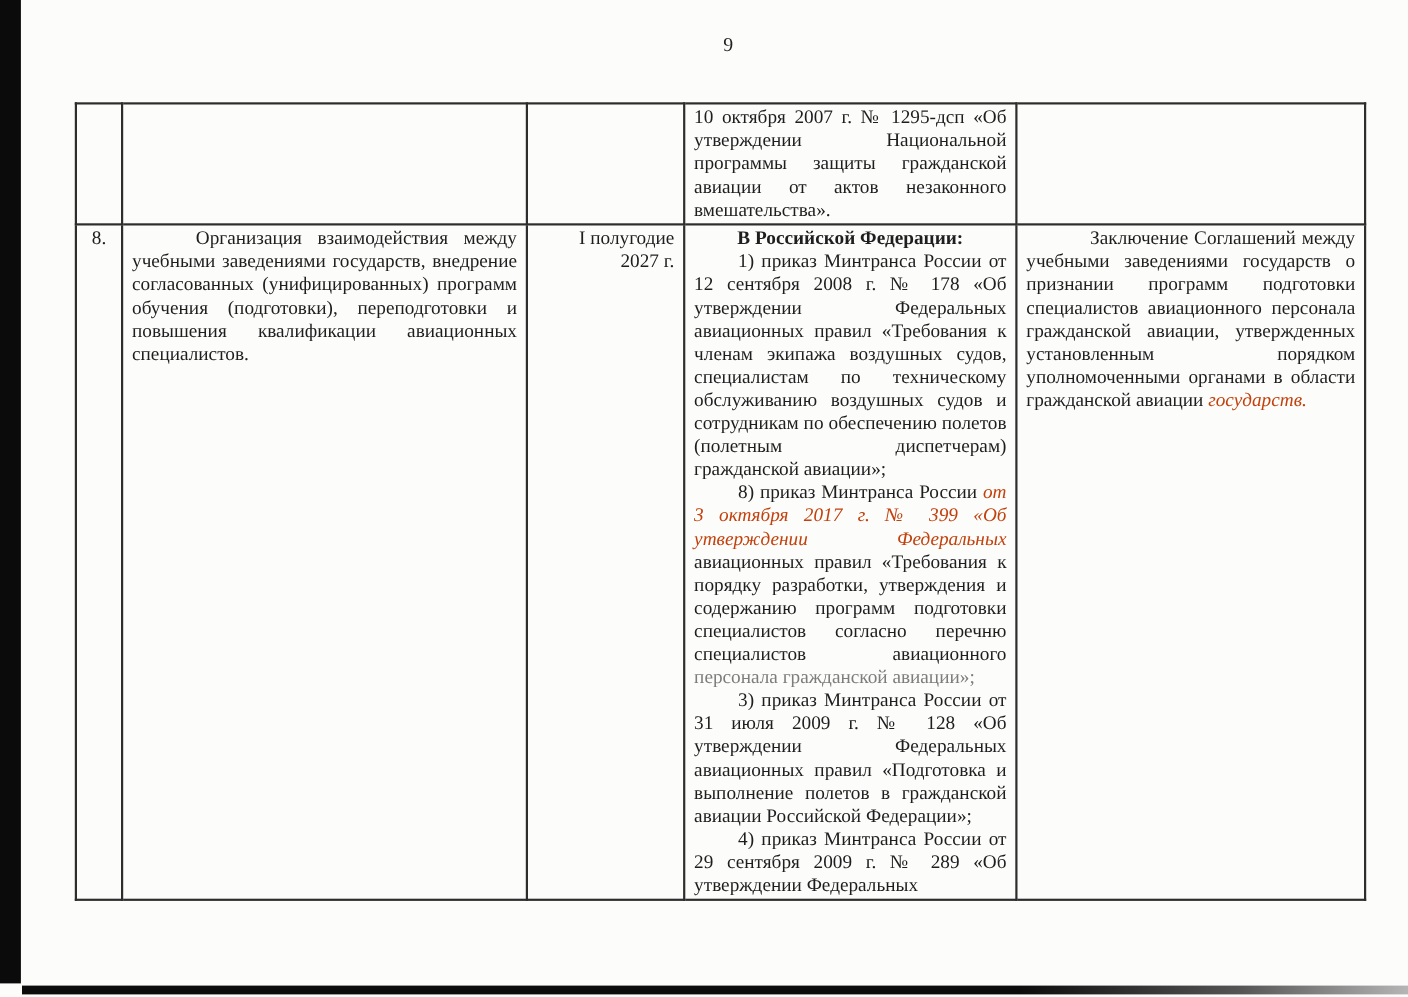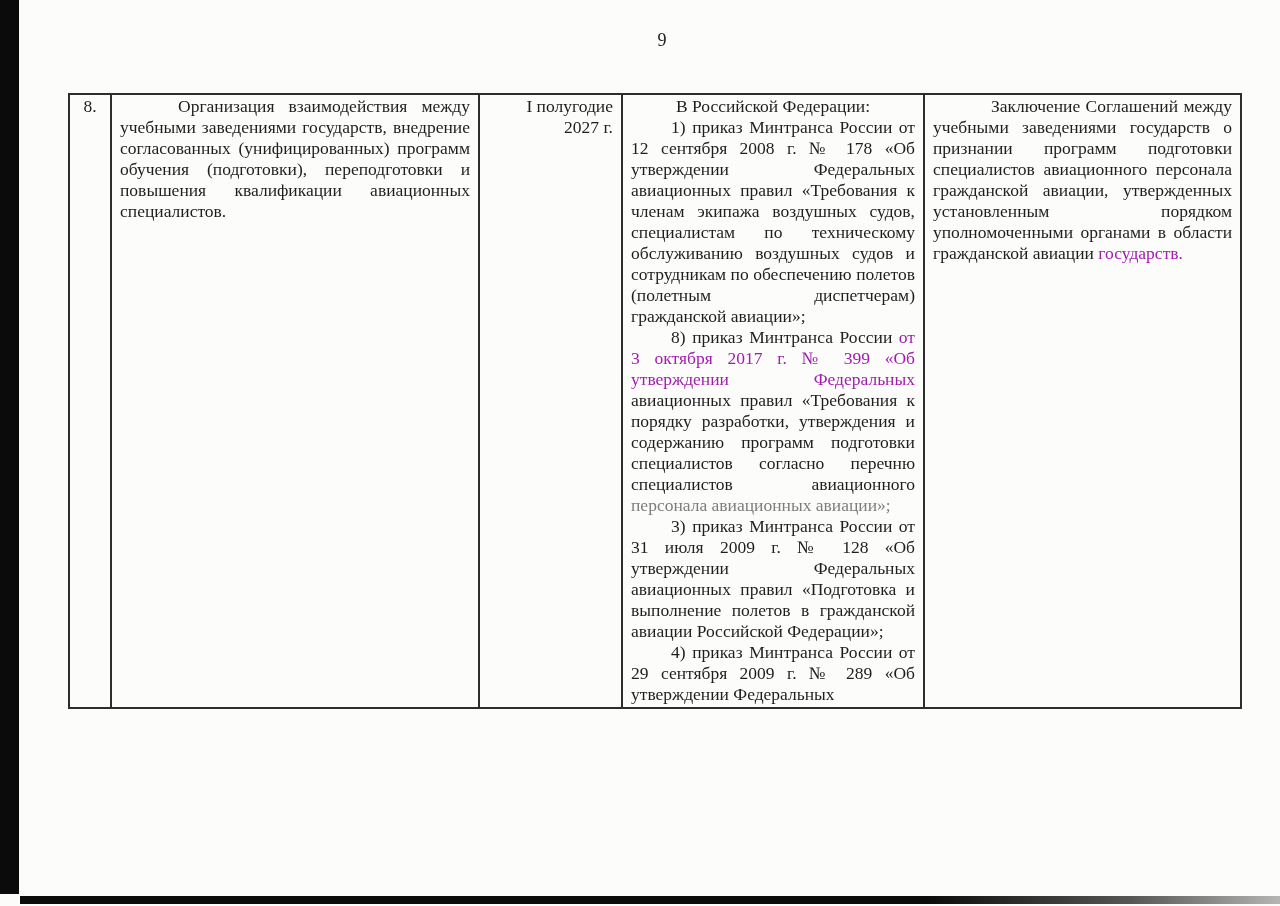--- a/index.html
+++ b/index.html
@@ -67,32 +67,32 @@
   }
   tr.row-continuation td { height: 101px; }
   tr.row-main td { height: 597px; }
   .para {
     margin: 0;
     text-align: justify;
   }
   .indent   { text-indent: 40px; }
   .indent-lg{ text-indent: 58px; }
   .heading {
-    font-weight: 400;
+    font-weight: 700;
     text-align: center;
     text-indent: 0;
   }
   .cell-num {
     text-align: center;
     padding: 1px 2px;
   }
   .cell-center {
     text-align: right;
   }
-  .faded     { color: #a21caf; }
+  .faded     { color: #c2410c; font-style: italic; }
   .faded-mid { color: #7d7d7d; }
 </style>
 </head>
 <body>
 
 <div class="page">
 
   <div class="scan-band-left"></div>
   <div class="scan-band-bottom"></div>
 
@@ -101,39 +101,48 @@
   <table class="doc-table">
     <colgroup>
       <col style="width:42px">
       <col style="width:368px">
       <col style="width:143px">
       <col style="width:302px">
       <col style="width:317px">
     </colgroup>
 
     <tbody>
+        <tr class="row-continuation">
+      <td></td>
+      <td></td>
+      <td></td>
+      <td>
+        <p class="para">10 октября 2007 г. № 1295-дсп «Об утверждении Национальной программы защиты гражданской авиации от актов незаконного вмешательства».</p>
+      </td>
+      <td></td>
+    </tr>
 
     <tr class="row-main">
       <td class="cell-num">
         <div>8.</div>
       </td>
 
       <td>
         <p class="para indent-lg">Организация взаимодействия между учебными заведениями государств, внедрение согласованных (унифицированных) программ обучения (подготовки), переподготовки и повышения квалификации авиационных специалистов.</p>
       </td>
 
       <td class="cell-center">
         <div>I полугодие</div>
         <div>2027 г.</div>
       </td>
 
       <td>
         <p class="para heading">В Российской Федерации:</p>
         <p class="para indent">1) приказ Минтранса России от 12 сентября 2008 г. № 178 «Об утверждении Федеральных авиационных правил «Требования к членам экипажа воздушных судов, специалистам по техническому обслуживанию воздушных судов и сотрудникам по обеспечению полетов (полетным диспетчерам) гражданской авиации»;</p>
-        <p class="para indent"><span>8) приказ Минтранса России </span><span class="faded">от 3 октября 2017 г. № 399 «Об утверждении Федеральных </span><span>авиационных правил «Требования к порядку разработки, утверждения и содержанию программ подготовки специалистов согласно перечню специалистов авиационного </span><span class="faded-mid">персонала авиационных авиации»;</span></p>
+        <p class="para indent"><span>8) приказ Минтранса России </span><span class="faded">от 3 октября 2017 г. № 399 «Об утверждении Федеральных </span><span>авиационных правил «Требования к порядку разработки, утверждения и содержанию программ подготовки специалистов согласно перечню специалистов авиационного </span><span class="faded-mid">персонала гражданской авиации»;</span></p>
         <p class="para indent">3) приказ Минтранса России от 31 июля 2009 г. № 128 «Об утверждении Федеральных авиационных правил «Подготовка и выполнение полетов в гражданской авиации Российской Федерации»;</p>
         <p class="para indent">4) приказ Минтранса России от 29 сентября 2009 г. № 289 «Об утверждении Федеральных</p>
       </td>
 
       <td>
         <p class="para indent-lg"><span>Заключение Соглашений между учебными заведениями государств о признании программ подготовки специалистов авиационного персонала гражданской авиации, утвержденных установленным порядком уполномоченными органами в области гражданской авиации </span><span class="faded">государств.</span></p>
       </td>
     </tr>
   </tbody>
     </table>

